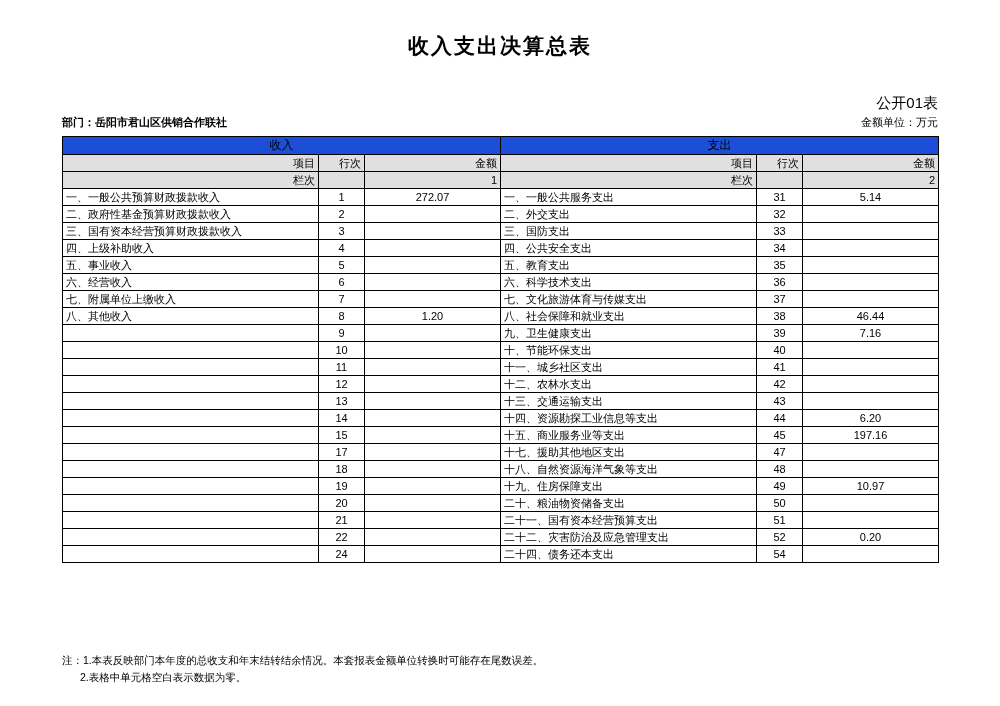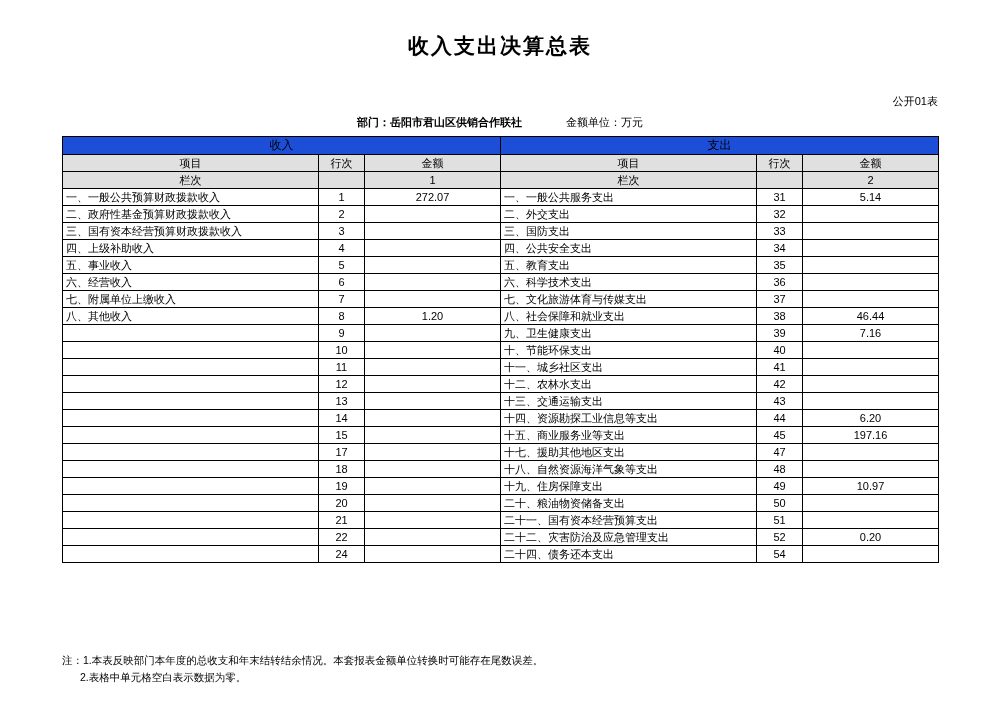--- a/index.html
+++ b/index.html
@@ -26,32 +26,32 @@
     font-size: 21px;
     font-weight: bold;
     letter-spacing: 2px;
     margin-top: 32px;
     font-family: "Liberation Sans", "DejaVu Sans", sans-serif;
   }
   .sheet-code {
     position: absolute;
     right: 62px;
     top: 62px;
-    font-size: 11px;
+    font-size: 15px;
     font-family: "Liberation Sans", "DejaVu Sans", sans-serif;
   }
   .meta-row {
     position: absolute;
     left: 62px;
     right: 62px;
     top: 83px;
     font-size: 11px;
     font-family: "Liberation Sans", "DejaVu Sans", sans-serif;
     display: flex;
-    justify-content: center;
+    justify-content: space-between;
     gap: 44px;
   }
   .dept {
     font-weight: bold;
   }
   table.main {
     position: absolute;
     left: 62px;
     top: 104px;
     width: 876px;
@@ -64,21 +64,21 @@
     border: 1px solid #000000;
     height: 17px;
     padding: 0 3px;
     font-weight: normal;
     box-sizing: border-box;
     overflow: hidden;
     white-space: nowrap;
   }
   .hdr {
     background: #e0e0e0;
-    text-align: center;
+    text-align: right;
     font-weight: normal;
   }
   .grp-hdr {
     background: #1d4ed8;
     text-align: center;
     height: 22px;
     font-size: 12px;
   }
   .col-item { width: 256px; text-align: left; }
   .col-line { width: 46px; text-align: center; }

